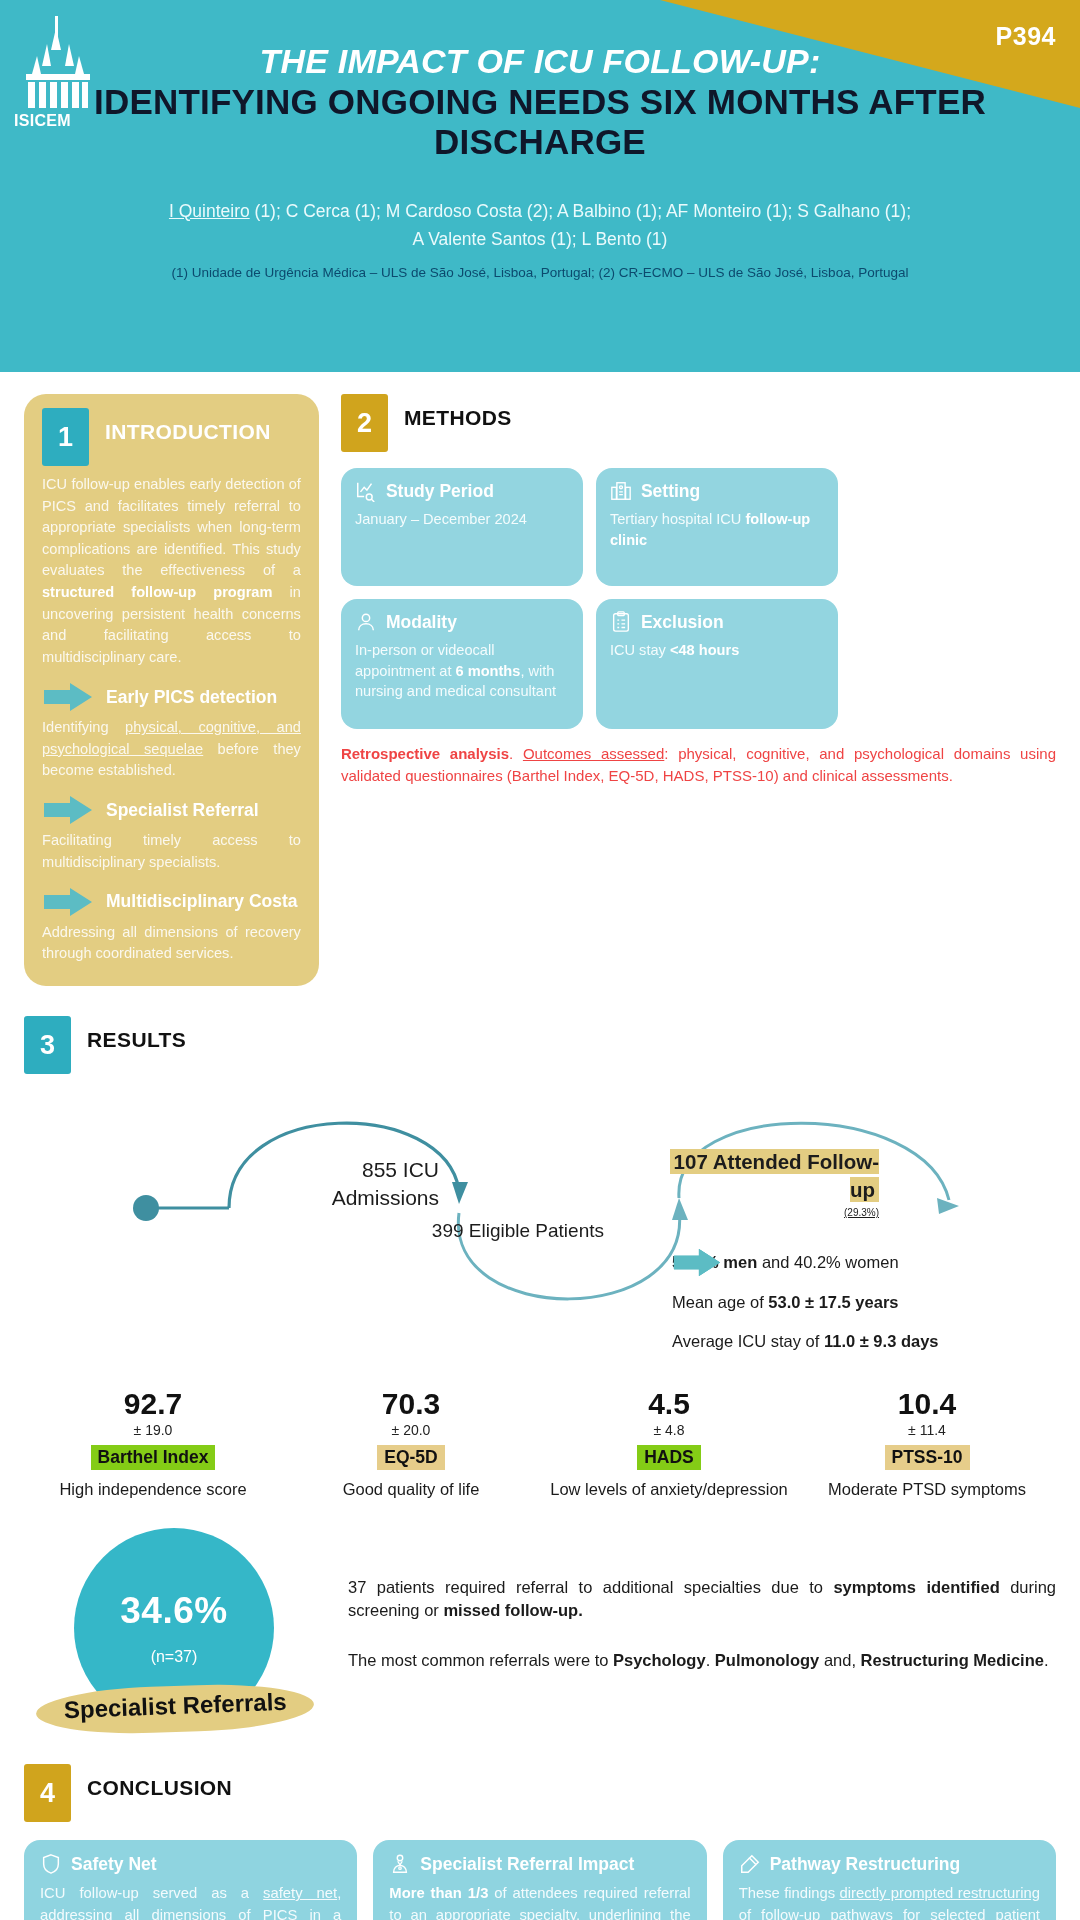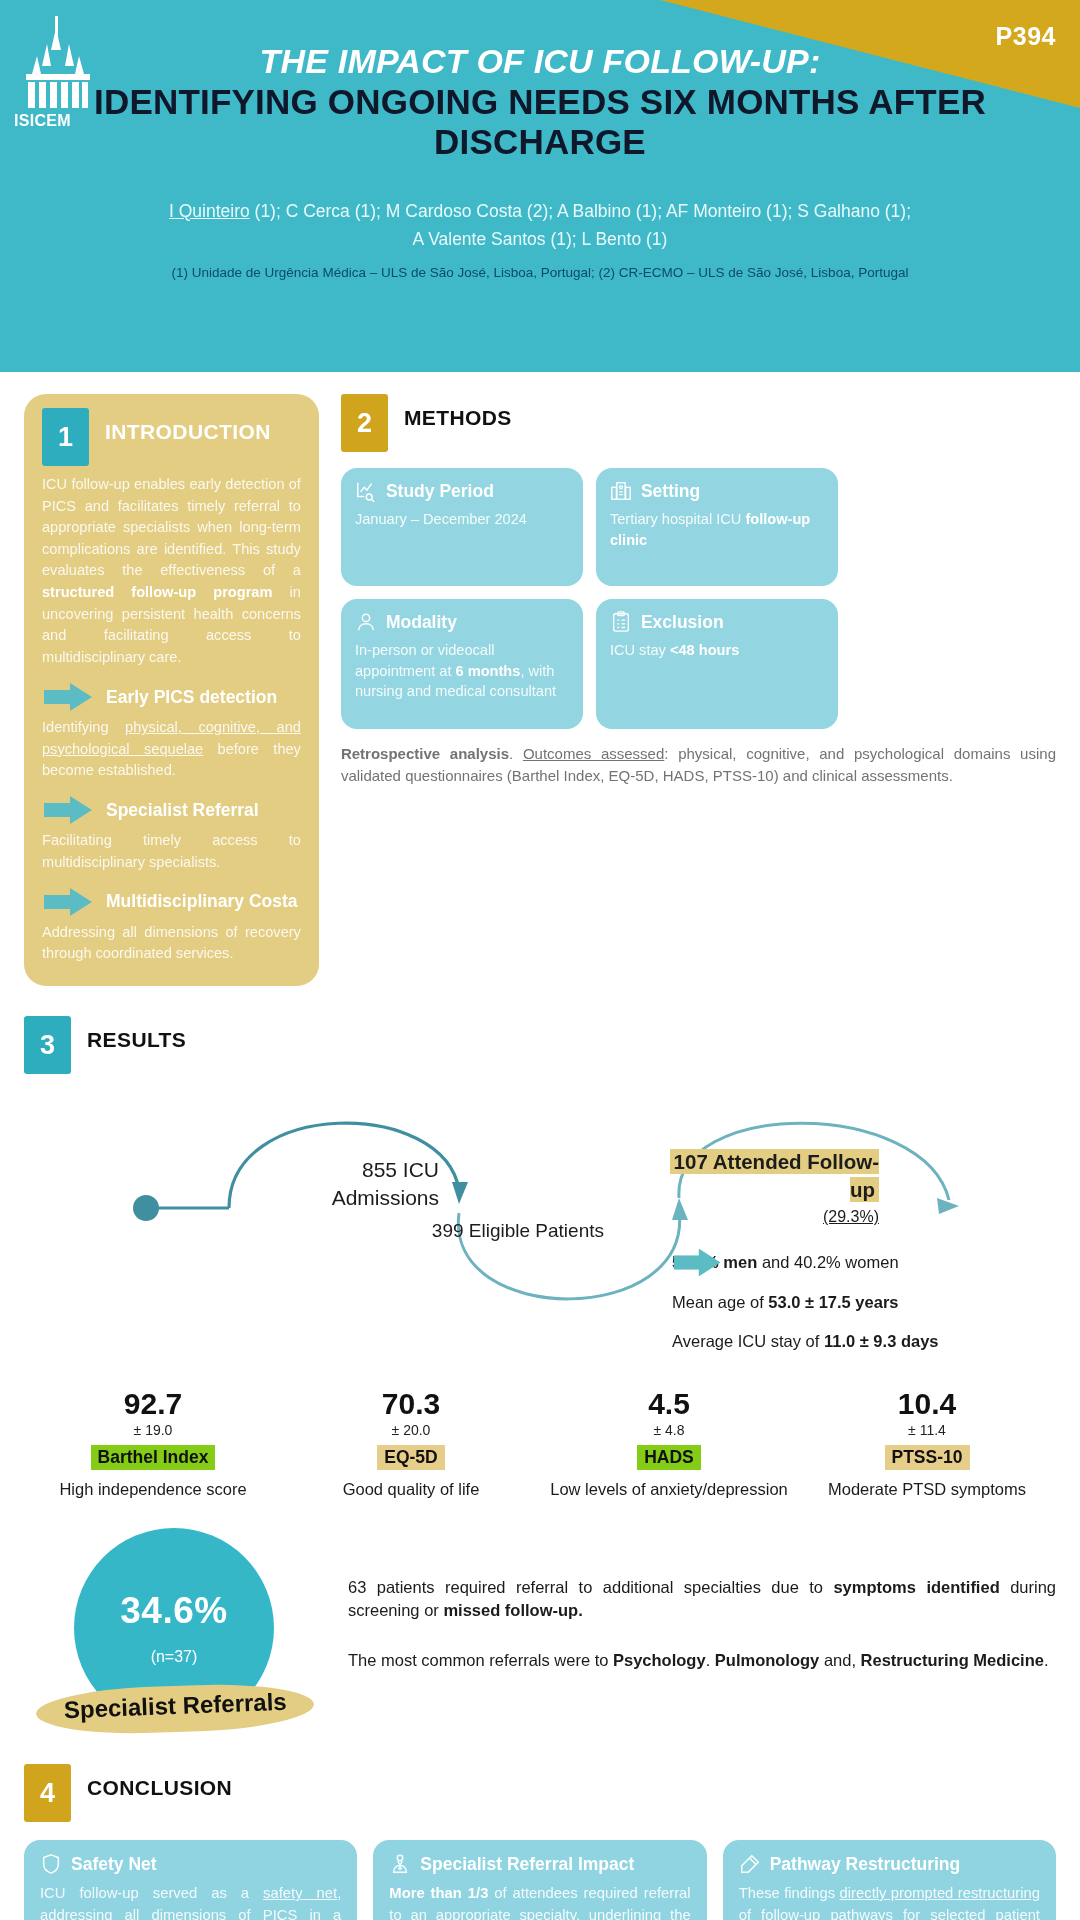--- a/index.html
+++ b/index.html
@@ -99,39 +99,39 @@
     width: 242px; min-height: 118px;
     background: #93d5e0; border-radius: 16px;
     padding: 12px 14px 14px 14px;
   }
   .m-card.tall { min-height: 130px; }
   .m-head { display:flex; align-items:center; gap: 9px; }
   .m-head-t { color:#fff; font-size: 17.5px; font-weight: bold; }
   .m-txt { color:#f4fcfd; font-size: 14.6px; line-height: 1.42; margin-top: 7px; }
   .m-txt b { color:#fff; }
   .m-note {
-    margin-top: 14px; font-size: 15px; color:#737373;
+    margin-top: 14px; font-size: 15px; color:#ef4444;
     line-height: 1.45; text-align: justify;
   }
   .m-note b { font-weight: bold; }
   .m-note u { text-decoration: underline; }
 
   
   .results { padding: 30px 24px 0 24px; position: relative; }
   .flow { position: relative; height: 300px; margin-top: 4px; }
   .flow svg { position:absolute; left:0; top:0; }
   .flow-lbl { position:absolute; text-align:right; color:#1c1c1c; }
   .lbl-855 { left: 245px; top: 78px; width: 170px; font-size: 21px; line-height: 1.32; }
   .lbl-399 { left: 400px; top: 140px; width: 180px; font-size: 19px; line-height: 1.32; }
   .lbl-107 {
     left: 640px; top: 70px; width: 215px;
     font-size: 20.5px; font-weight: bold; line-height: 1.34;
   }
   .lbl-107 span.hl { background:#e3cd82; padding: 1px 4px; }
-  .lbl-107 .pct { display:block; font-weight: normal; font-size: 16px; margin-top: 3px; text-decoration: underline; }
+  .lbl-107 .pct { display:block; font-weight: normal; font-size: 10px; margin-top: 3px; text-decoration: underline; }
 
   .stat-list { position:absolute; left: 648px; top: 170px; width: 400px; }
   .stat-row { display:flex; align-items:flex-start; gap: 11px; margin-bottom: 14px; }
   .stat-txt { font-size: 16.5px; color:#1b1b1b; line-height: 1.3; padding-top: 4px; }
   .stat-txt b { font-weight: bold; }
 
   
   .metrics { display:flex; margin-top: 10px; }
   .metric { flex: 1 1 0; text-align:center; }
   .m-val { font-size: 30px; font-weight: bold; color:#111; line-height: 1.05; }
@@ -440,21 +440,21 @@
         <div class="small">(n=37)</div>
       </div>
       <div class="ribbon">
         <div class="ribbon-bg"></div>
         <div class="ribbon-t">Specialist Referrals</div>
       </div>
     </div>
 
     <div class="ref-text">
       <div class="ref-p">
-        <span>63 patients required referral to additional specialties due to </span><b>symptoms identified</b><span> during screening or </span><b>missed follow-up.</b>
+        <span>37 patients required referral to additional specialties due to </span><b>symptoms identified</b><span> during screening or </span><b>missed follow-up.</b>
       </div>
       <div class="ref-p">
         <span>The most common referrals were to </span><b>Psychology</b><span>. </span><b>Pulmonology</b><span> and, </span><b>Restructuring Medicine</b><span>.</span>
       </div>
     </div>
   </div>
 
   <div class="conclusion">
     <div class="sec-head">
       <div class="sec-num gold">4</div>

